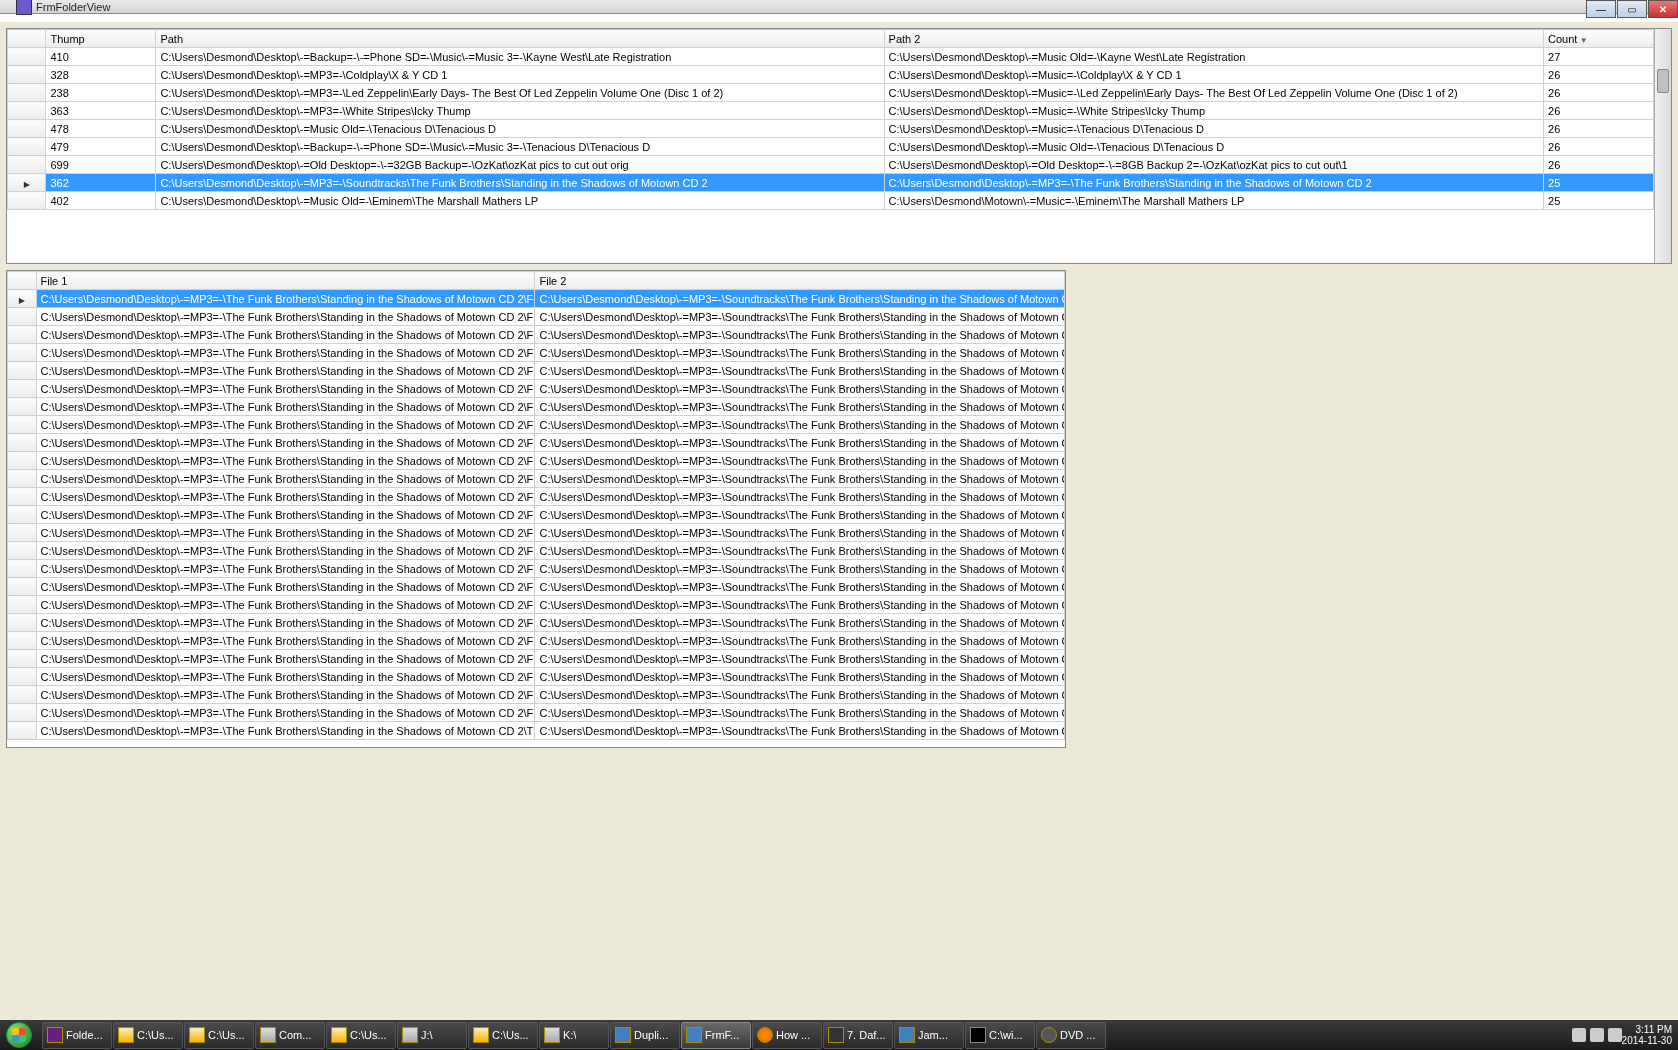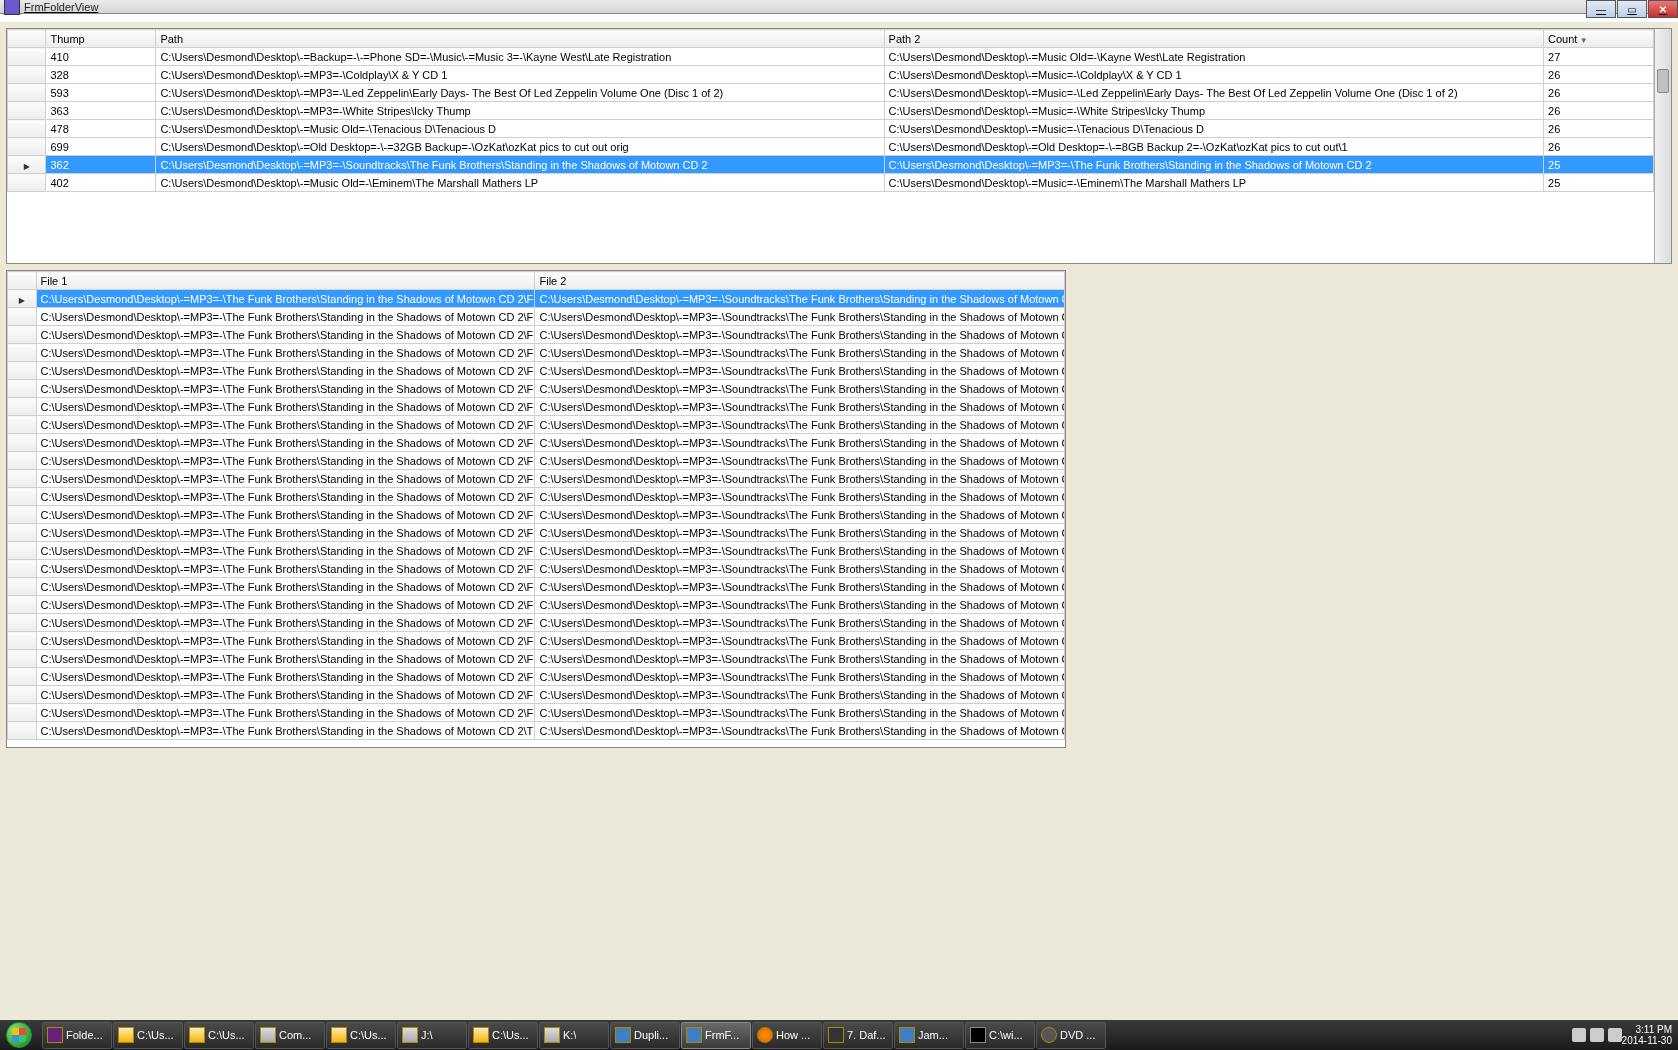--- a/index.html
+++ b/index.html
@@ -1,19 +1,19 @@
 <!DOCTYPE html>
 <html><head>
 <meta charset="utf-8">
 <style>
   * { box-sizing: border-box; margin: 0; padding: 0; }
   html, body { width: 100%; height: 100%; font-family: "Segoe UI", Tahoma, sans-serif; font-size: 11px; overflow: hidden; background: #fff; }
   
   
-  .titlebar { height: 14px; background: linear-gradient(to bottom, #eaeaea, #d4d4d4); display: flex; align-items: center; padding-left: 4px; border-bottom: 1px solid #888; text-decoration: underline; }
+  .titlebar { height: 14px; background: linear-gradient(to bottom, #eaeaea, #d4d4d4); display: flex; align-items: center; padding-left: 16px; border-bottom: 1px solid #888; }
   .titlebar .app-icon { width: 16px; height: 16px; background: #6a5acd; border: 1px solid #333; margin-right: 4px; }
   .titlebar .title-text { flex: 1; color: #222; }
   .titlebar .win-buttons { display: flex; height: 100%; }
   .titlebar .win-btn { width: 30px; height: 18px; margin-left: 1px; border: 1px solid #555; display:flex; align-items:center; justify-content:center; font-size:10px; }
   .titlebar .win-btn.min { background: linear-gradient(to bottom,#e2e9f3,#bcd0e8); }
   .titlebar .win-btn.max { background: linear-gradient(to bottom,#e2e9f3,#bcd0e8); }
   .titlebar .win-btn.close { background: linear-gradient(to bottom,#e97979,#c83030); color:#fff; font-weight:bold; }
   
   
   .client { position: absolute; top: 22px; left: 0; right: 0; bottom: 30px; background: #ece9d8; }
@@ -110,58 +110,65 @@
               </tr>
               <tr>
                 <td class="rowhead"></td>
                 <td>328</td>
                 <td>C:\Users\Desmond\Desktop\-=MP3=-\Coldplay\X &amp; Y CD 1</td>
                 <td>C:\Users\Desmond\Desktop\-=Music=-\Coldplay\X &amp; Y CD 1</td>
                 <td>26</td>
               </tr>
               <tr>
                 <td class="rowhead"></td>
-                <td>593</td>
+                <td>238</td>
                 <td>C:\Users\Desmond\Desktop\-=MP3=-\Led Zeppelin\Early Days- The Best Of Led Zeppelin Volume One (Disc 1 of 2)</td>
                 <td>C:\Users\Desmond\Desktop\-=Music=-\Led Zeppelin\Early Days- The Best Of Led Zeppelin Volume One (Disc 1 of 2)</td>
                 <td>26</td>
               </tr>
               <tr>
                 <td class="rowhead"></td>
                 <td>363</td>
                 <td>C:\Users\Desmond\Desktop\-=MP3=-\White Stripes\Icky Thump</td>
                 <td>C:\Users\Desmond\Desktop\-=Music=-\White Stripes\Icky Thump</td>
                 <td>26</td>
               </tr>
               <tr>
                 <td class="rowhead"></td>
                 <td>478</td>
                 <td>C:\Users\Desmond\Desktop\-=Music Old=-\Tenacious D\Tenacious D</td>
                 <td>C:\Users\Desmond\Desktop\-=Music=-\Tenacious D\Tenacious D</td>
+                <td>26</td>
+              </tr>
+              <tr>
+                <td class="rowhead"></td>
+                <td>479</td>
+                <td>C:\Users\Desmond\Desktop\-=Backup=-\-=Phone SD=-\Music\-=Music 3=-\Tenacious D\Tenacious D</td>
+                <td>C:\Users\Desmond\Desktop\-=Music Old=-\Tenacious D\Tenacious D</td>
                 <td>26</td>
               </tr>
               <tr>
                 <td class="rowhead"></td>
                 <td>699</td>
                 <td>C:\Users\Desmond\Desktop\-=Old Desktop=-\-=32GB Backup=-\OzKat\ozKat pics to cut out orig</td>
                 <td>C:\Users\Desmond\Desktop\-=Old Desktop=-\-=8GB Backup 2=-\OzKat\ozKat pics to cut out\1</td>
                 <td>26</td>
               </tr>
               <tr class="selected">
                 <td class="rowhead"></td>
                 <td>362</td>
                 <td>C:\Users\Desmond\Desktop\-=MP3=-\Soundtracks\The Funk Brothers\Standing in the Shadows of Motown CD 2</td>
                 <td>C:\Users\Desmond\Desktop\-=MP3=-\The Funk Brothers\Standing in the Shadows of Motown CD 2</td>
                 <td>25</td>
               </tr>
               <tr>
                 <td class="rowhead"></td>
                 <td>402</td>
                 <td>C:\Users\Desmond\Desktop\-=Music Old=-\Eminem\The Marshall Mathers LP</td>
-                <td>C:\Users\Desmond\Desktop\-=Music=-\Eminem\The Marshall Mathers LP</td>
+                <td>C:\Users\Desmond\Motown\-=Music=-\Eminem\The Marshall Mathers LP</td>
                 <td>25</td>
               </tr>
             </tbody>
         </table>
       </div>
       <div class="vscroll">
         <div class="thumb" style="top:40px; height:24px;"></div>
       </div>
     </div>
   </div>

